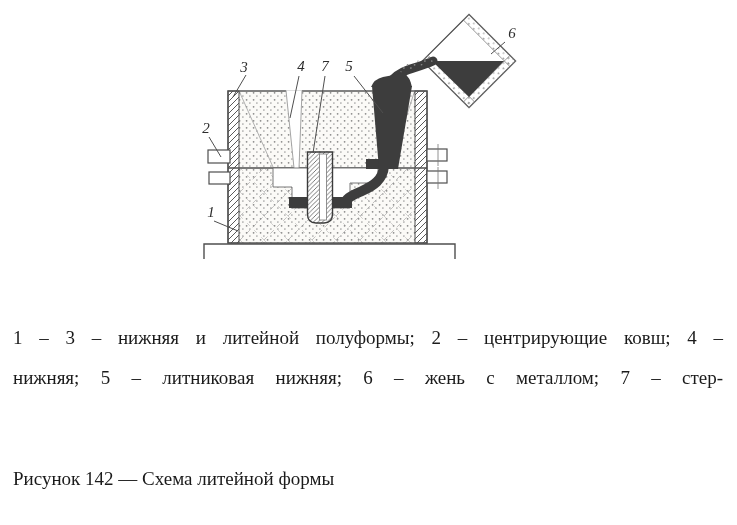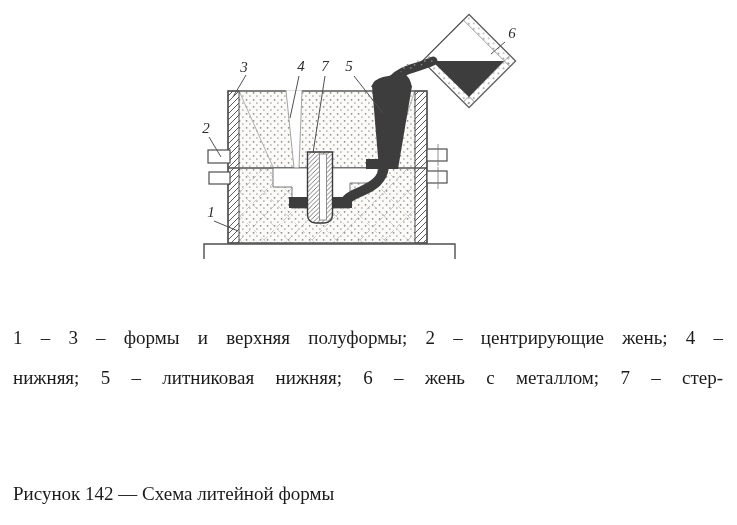--- a/index.html
+++ b/index.html
@@ -7,21 +7,21 @@
     width:737px;height:525px;position:relative;overflow:hidden;
     background:#ffffff;color:#1b1b1b;
     font-family:"Liberation Serif", serif;
   }
   .diagram{position:absolute;top:0;left:0;}
   .lab{font:italic 15px "Liberation Serif", serif;fill:#2c2c2c;}
   .description{position:absolute;left:13px;right:14px;top:318px;font-size:19px;}
   .desc-line{line-height:40px;}
   .just{text-align:justify;text-align-last:justify;-moz-text-align-last:justify;}
   .it{}
-  .caption{position:absolute;left:13px;top:481px;font-size:19px;line-height:26px;}
+  .caption{position:absolute;left:13px;top:466px;font-size:19px;line-height:26px;}
 </style>
 </head>
 <body>
 
 <svg class="diagram" width="737" height="300" viewBox="0 0 737 300">
   <defs>
     <pattern id="dots" width="7" height="7" patternUnits="userSpaceOnUse">
       <circle cx="1.6" cy="1.8" r="0.9" fill="#8a8a8a"></circle>
       <circle cx="4.9" cy="5.1" r="0.8" fill="#9a9a9a"></circle>
     </pattern>
@@ -115,20 +115,20 @@
     <text class="lab" x="325" y="71">7</text>
     <text class="lab" x="349" y="71">5</text>
     <text class="lab" x="512" y="38">6</text>
     <text class="lab" x="206" y="133">2</text>
     <text class="lab" x="211" y="217">1</text>
   </g>
 </svg>
 
 <div class="description">
   <div class="desc-line just">
-    <span class="it">1 – 3</span><span> – формы и верхняя полуформы; </span><span class="it">2</span><span> – центрирующие жень; </span><span class="it">4</span><span> –</span>
+    <span class="it">1 – 3</span><span> – нижняя и литейной полуформы; </span><span class="it">2</span><span> – центрирующие ковш; </span><span class="it">4</span><span> –</span>
   </div>
   <div class="desc-line just">
     <span>нижняя; </span><span class="it">5</span><span> – литниковая нижняя; </span><span class="it">6</span><span> – жень с металлом; </span><span class="it">7</span><span> – стер-</span>
   </div>
 </div>
 
 <div class="caption">Рисунок 142 — Схема литейной формы</div>
 
 </body></html>

